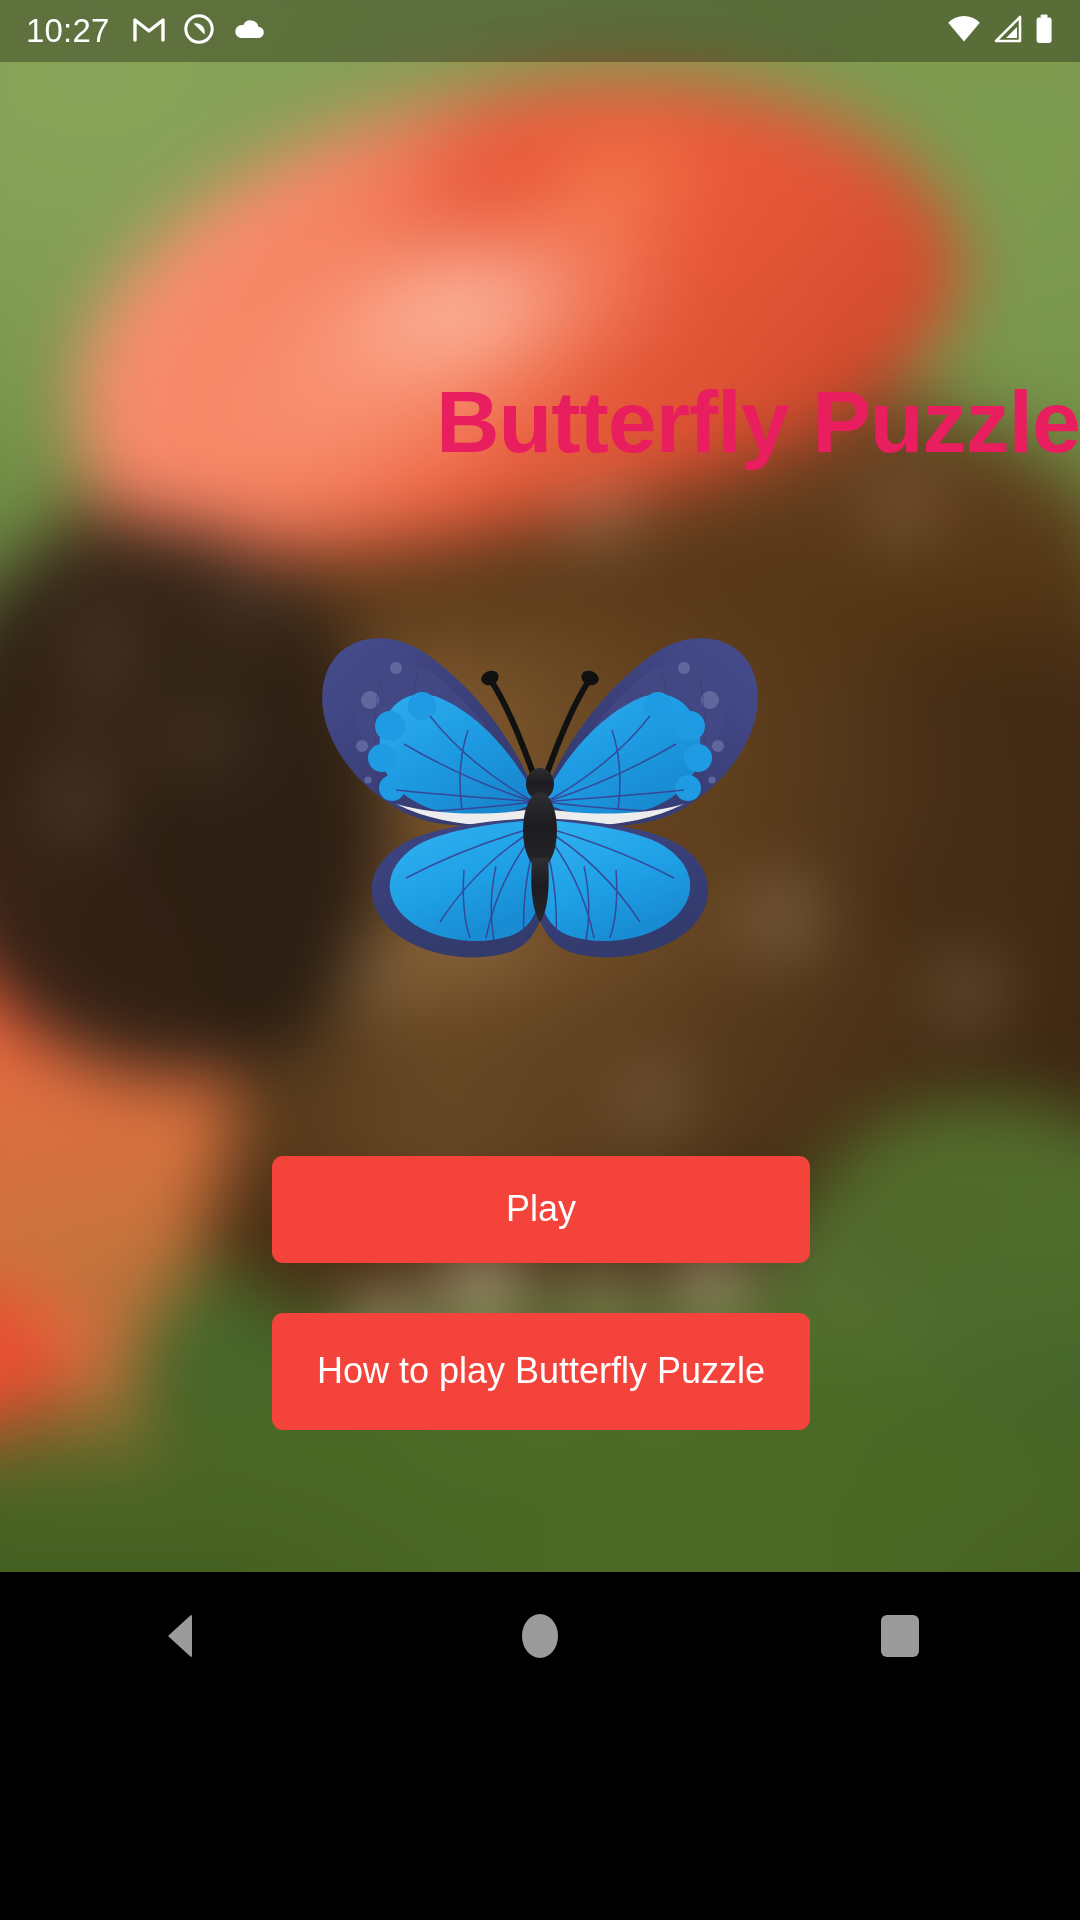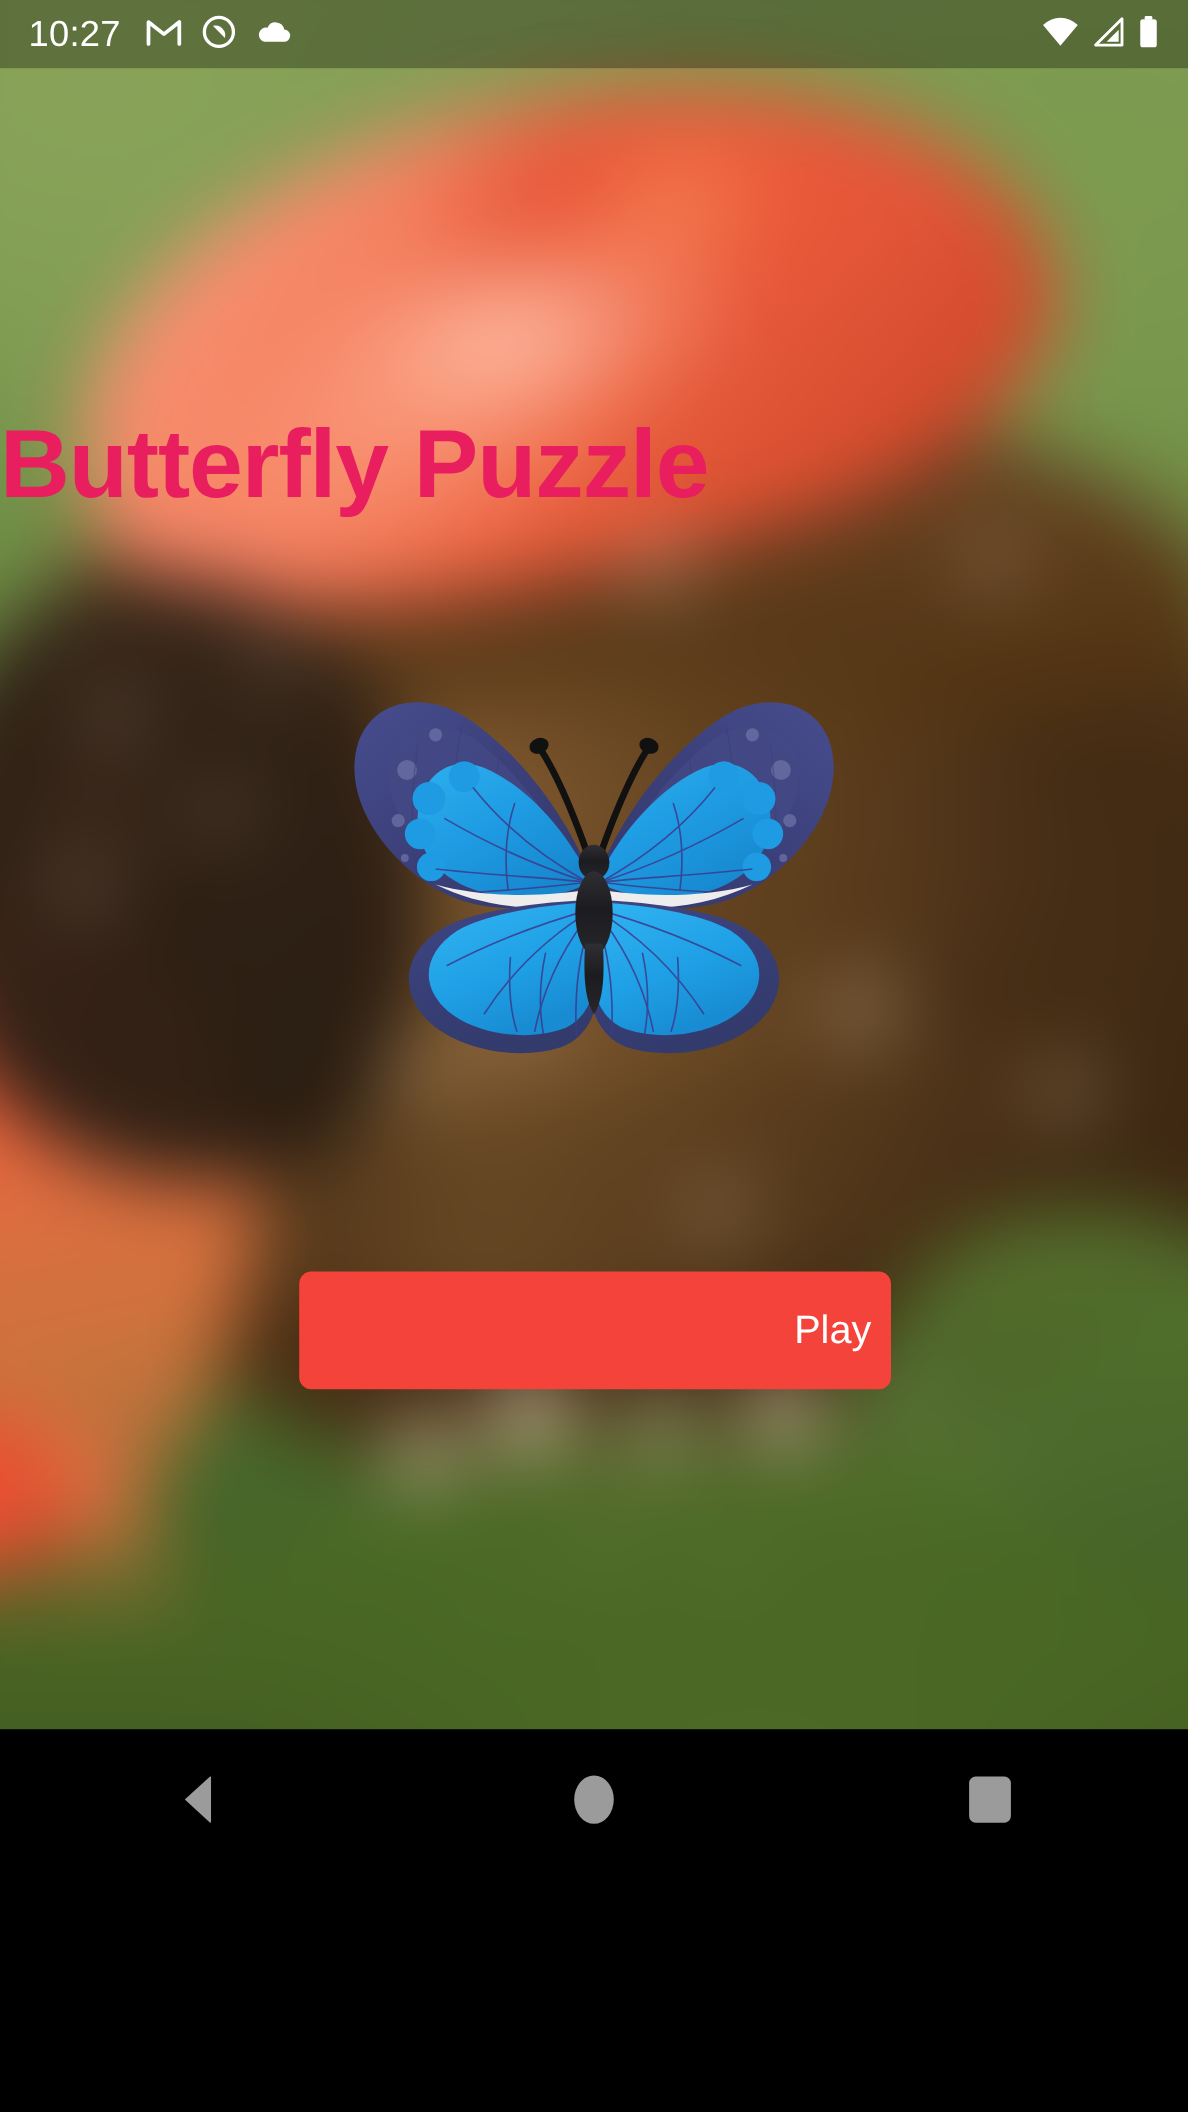--- a/index.html
+++ b/index.html
@@ -182,21 +182,21 @@
   }
   .status-icons-left { display: flex; align-items: center; gap: 17px; }
   .status-spacer { flex: 1 1 auto; }
   .status-icons-right { display: flex; align-items: center; gap: 11px; }
 
   
   #app-title {
     position: absolute;
     left: 0; top: 378px;
     width: 1080px;
-    text-align: left;
+    text-align: right;
     font-size: 88px;
     font-weight: bold;
     line-height: 1;
     letter-spacing: -1px;
     white-space: nowrap;
   }
 
   
   #butterfly-art {
     position: absolute;
@@ -224,21 +224,21 @@
     font-family: "Liberation Sans", sans-serif;
     font-size: 36px;
     line-height: 1.18;
     text-align: center;
     cursor: pointer;
     padding: 0 18px;
     -webkit-font-smoothing: antialiased;
   }
   #play-button { height: 107px; }
   #howto-button { height: 117px; margin-top: 50px; }
-  .menu-btn-label { display: block; text-align: right; }
+  .menu-btn-label { display: block; }
 
   
   #nav-bar {
     position: absolute;
     left: 0; bottom: 0;
     width: 1080px; height: 128px;
     background: #000000;
     display: flex;
     align-items: center;
     justify-content: space-around;
@@ -490,20 +490,23 @@
       <ellipse cx="240" cy="154" rx="14" ry="16" fill="url(#gBody)"></ellipse>
       <ellipse cx="240" cy="200" rx="17" ry="38" fill="url(#gBody)"></ellipse>
       <path d="M232 228 C230 258 232 280 240 292 C248 280 250 258 248 228 Z" fill="url(#gBody)"></path>
     </svg>
   </div>
 
   <div id="menu-buttons">
     <button id="play-button" class="menu-btn" style="background:#F4433A;">
       <span class="menu-btn-label">Play</span>
     </button>
+    <button id="howto-button" class="menu-btn" style="background:#F4433A;">
+      <span class="menu-btn-label">How to play Butterfly Puzzle</span>
+    </button>
   </div>
 
   <div id="nav-bar">
     <div class="nav-btn">
       <span class="nav-back"></span>
     </div>
     <div class="nav-btn">
       <span class="nav-home"></span>
     </div>
     <div class="nav-btn">

